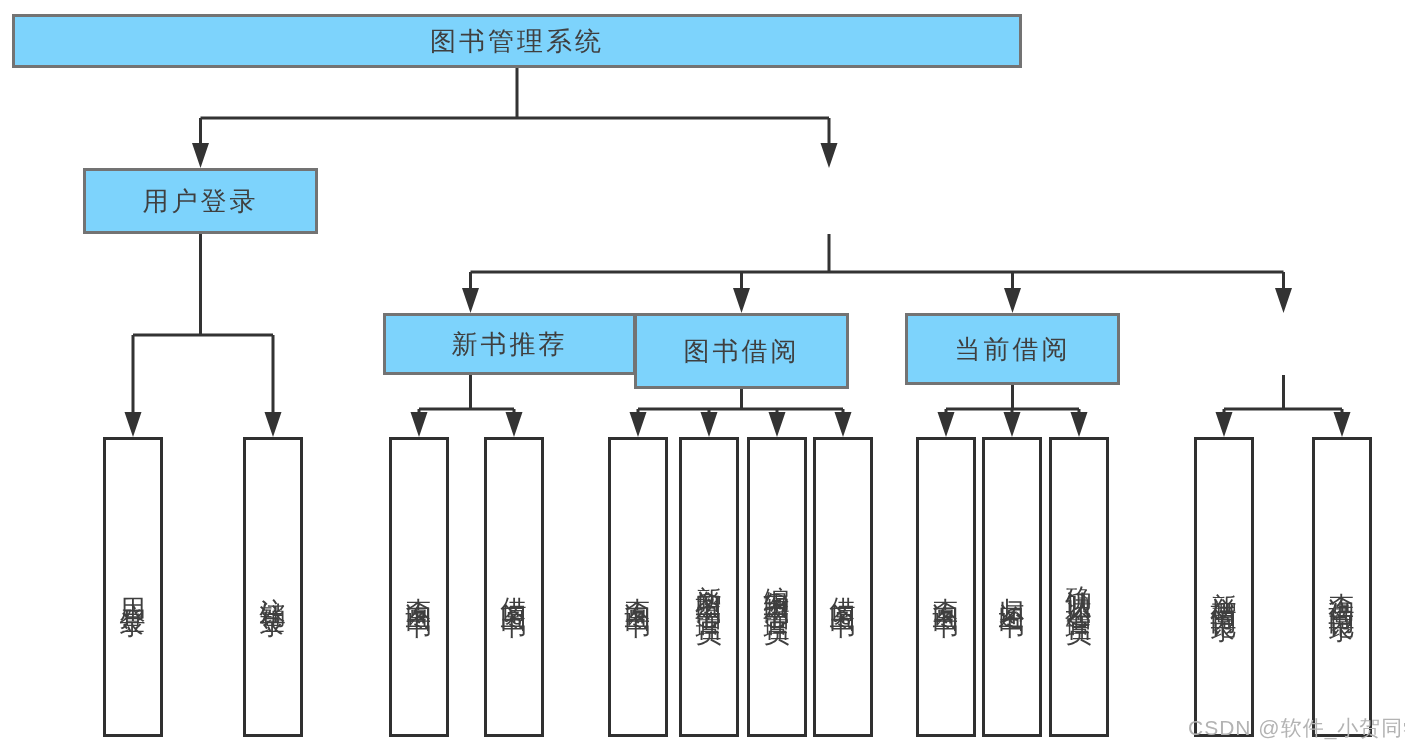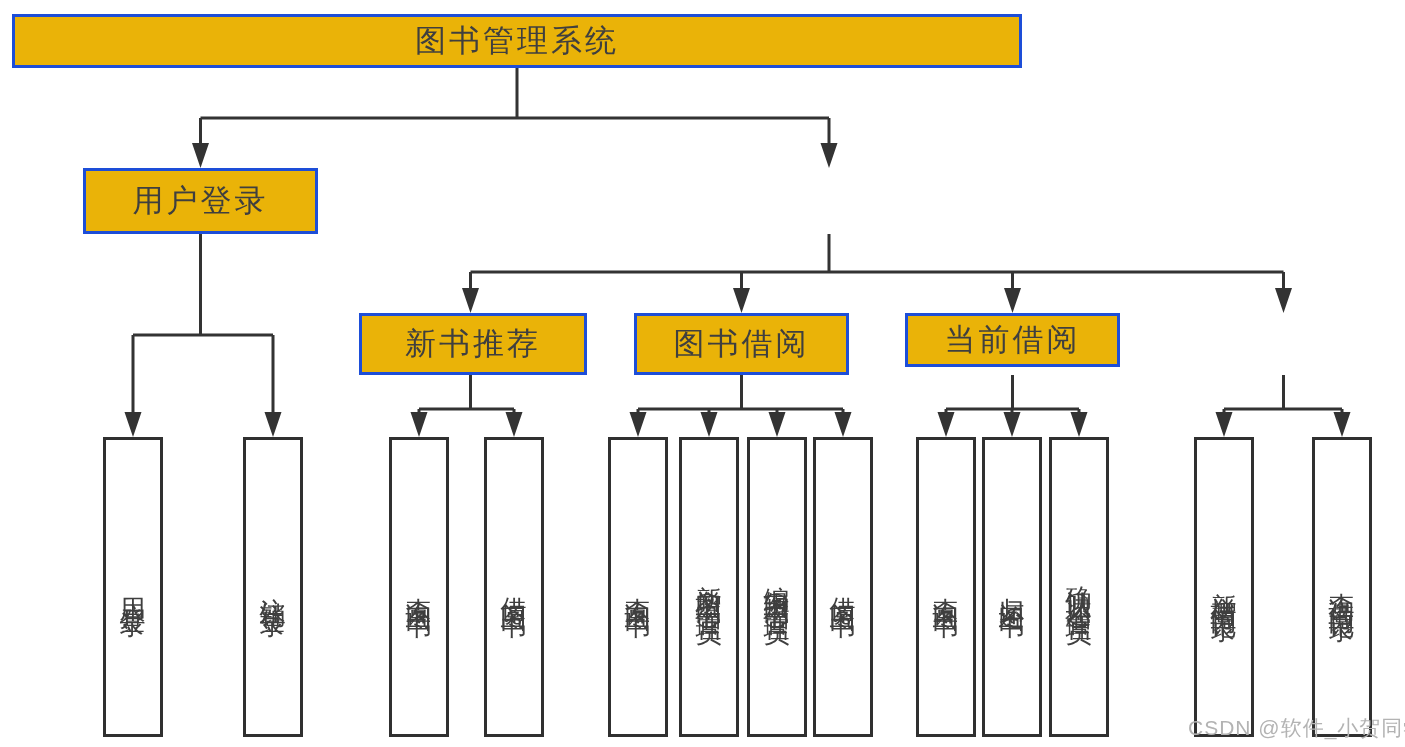--- a/index.html
+++ b/index.html
@@ -7,23 +7,23 @@
     position:relative;
     width:1405px;height:747px;
     background:#ffffff;
     font-family:"Liberation Sans","DejaVu Sans",sans-serif;
     color:#3f3f3f;
     overflow:hidden;
   }
   .wires{position:absolute;left:0;top:0;z-index:1;}
   .node{
     position:absolute;box-sizing:border-box;z-index:2;
-    border:3px solid #1d4ed8;background:#eab308;
+    border:3px solid #737373;background:#7dd3fc;
     display:flex;align-items:center;justify-content:center;
-    font-size:31px;letter-spacing:3px;color:#3f3f3f;
+    font-size:26px;letter-spacing:3px;color:#3f3f3f;
     white-space:nowrap;
   }
   .vnode{
     position:absolute;box-sizing:border-box;z-index:2;
     width:60px;height:300px;top:437px;
     border:3px solid #303030;background:#ffffff;
     display:flex;align-items:center;justify-content:center;
   }
   .vtext{
     writing-mode:vertical-rl;text-orientation:mixed;
@@ -58,23 +58,23 @@
              M768.5,412 H785.5 L777,437 Z  M834.5,412 H851.5 L843,437 Z
              M937.5,412 H954.5 L946,437 Z  M1003.5,412 H1020.5 L1012,437 Z
              M1070.5,412 H1087.5 L1079,437 Z
              M1215.5,412 H1232.5 L1224,437 Z  M1333.5,412 H1350.5 L1342,437 Z"></path>
   </svg>
 
   <div class="node" style="left:12px;top:14px;width:1010px;height:54px">图书管理系统</div>
 
   <div class="node" style="left:83px;top:168px;width:235px;height:66px">用户登录</div>
 
-  <div class="node" style="left:359px;top:313px;width:228px;height:62px">新书推荐</div>
-  <div class="node" style="left:634px;top:313px;width:215px;height:62px">图书借阅</div>
-  <div class="node" style="left:905px;top:313px;width:215px;height:54px">当前借阅</div>
+  <div class="node" style="left:383px;top:313px;width:253px;height:62px">新书推荐</div>
+  <div class="node" style="left:634px;top:313px;width:215px;height:76px">图书借阅</div>
+  <div class="node" style="left:905px;top:313px;width:215px;height:72px">当前借阅</div>
 
   <div class="vnode" style="left:103px">
     <span class="vtext">用户登录</span>
   </div>
   <div class="vnode" style="left:243px">
     <span class="vtext">注销登录</span>
   </div>
 
   <div class="vnode" style="left:389px">
     <span class="vtext">查询图书</span>

